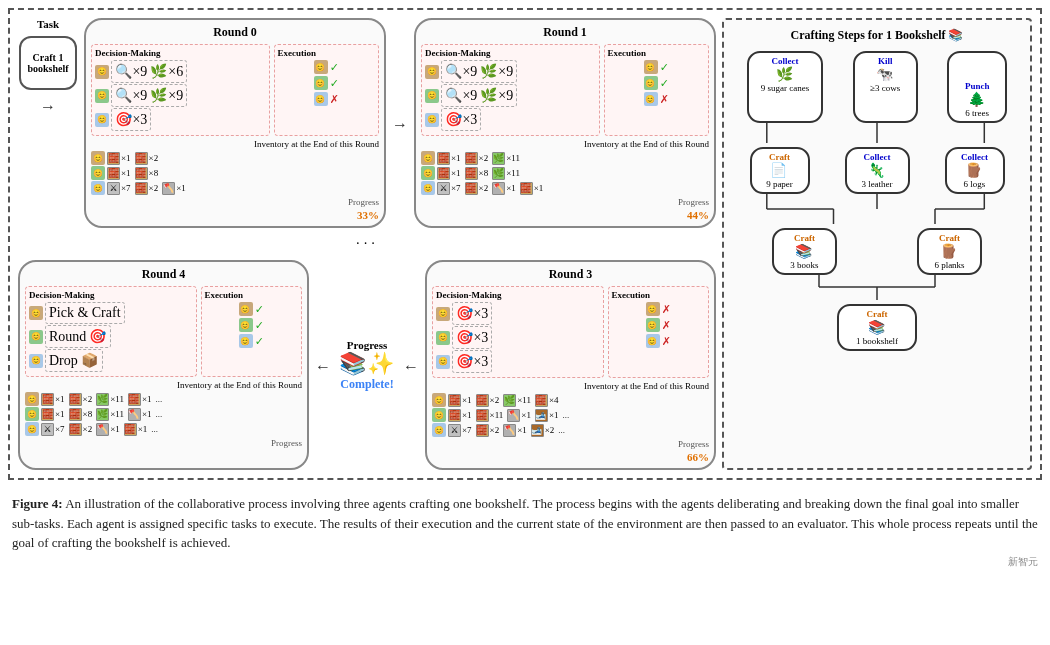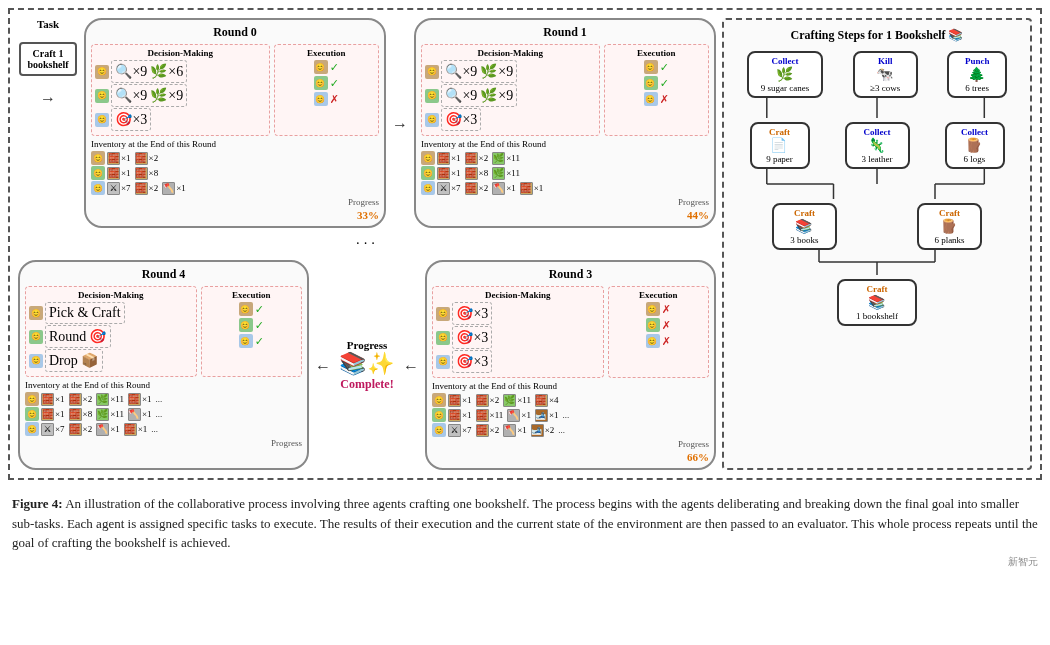--- a/index.html
+++ b/index.html
@@ -64,21 +64,21 @@
       border: 1.5px dashed #e8a0a0;
       background: #fff5f5;
       border-radius: 4px;
       padding: 3px;
       flex: 0.8;
     }
 
     .section-label {
       font-size: 9px;
       font-weight: bold;
-      text-align: center;
+      text-align: left;
       margin-bottom: 2px;
     }
 
     .agent-row {
       display: flex;
       align-items: center;
       gap: 2px;
       margin-bottom: 1px;
       font-size: 9px;
     }
@@ -101,21 +101,21 @@
     .check-icon { color: #22aa22; font-size: 11px; }
     .cross-icon { color: #cc2222; font-size: 11px; }
 
     .inventory-section {
       margin-top: 3px;
       font-size: 9px;
     }
 
     .inv-title {
       font-size: 9px;
-      text-align: left;
+      text-align: right;
       margin-bottom: 2px;
     }
 
     .inv-row {
       display: flex;
       align-items: center;
       gap: 2px;
       margin-bottom: 1px;
     }
 
@@ -143,53 +143,53 @@
       letter-spacing: 3px;
       padding: 2px 0;
     }
 
     
     .task-col {
       display: flex;
       flex-direction: column;
       align-items: center;
       justify-content: flex-start;
-      gap: 12px;
+      gap: 6px;
       min-width: 60px;
     }
 
     .task-label {
       font-size: 11px;
       font-weight: bold;
     }
 
     .task-box {
       border: 2px solid #555;
-      border-radius: 4px;
-      padding: 4px 6px;
+      border-radius: 12px;
+      padding: 14px 6px;
       font-size: 10px;
       text-align: center;
       background: #fff;
     }
 
     .outcome-col {
       display: flex;
       flex-direction: column;
       align-items: center;
       justify-content: center;
       min-width: 60px;
     }
 
     .outcome-label {
       font-size: 11px;
       font-weight: bold;
     }
 
     .complete-label {
-      color: #be185d;
+      color: #3b82f6;
       font-weight: bold;
       font-size: 12px;
     }
 
     .arrow {
       font-size: 16px;
       color: #333;
     }
 
     
@@ -203,21 +203,21 @@
 
     .crafting-title {
       text-align: center;
       font-weight: bold;
       font-size: 12px;
       margin-bottom: 8px;
     }
 
     .craft-node {
       border: 2px solid #333;
-      border-radius: 8px;
+      border-radius: 13px;
       padding: 3px 12px;
       text-align: center;
       background: #fff;
       min-width: 55px;
       font-size: 9.5px;
     }
 
     .craft-node .node-verb {
       font-size: 9px;
       color: #0000cc;
@@ -608,21 +608,21 @@
           <div class="node-verb" style="color:#0000cc;">Collect</div>
           <div class="node-icon">🌿</div>
           <div class="node-qty">9 sugar canes</div>
         </div>
         <div class="craft-node" style="min-width:65px;">
           <div class="node-verb" style="color:#0000cc;">Kill</div>
           <div class="node-icon">🐄</div>
           <div class="node-qty">≥3 cows</div>
         </div>
         <div class="craft-node" style="min-width:60px;">
-          <div class="node-verb" style="color:#0000cc;">Punch</div>
+          <div class="node-verb" style="color:#0000cc;margin-top:25px;">Punch</div>
           <div class="node-icon">🌲</div>
           <div class="node-qty">6 trees</div>
         </div>
       </div>
 
       
       <svg width="100%" height="20">
         <line x1="12%" y1="0" x2="12%" y2="20" stroke="#333" stroke-width="1.5"></line>
         <line x1="50%" y1="0" x2="50%" y2="20" stroke="#333" stroke-width="1.5"></line>
         <line x1="87%" y1="0" x2="87%" y2="20" stroke="#333" stroke-width="1.5"></line>

